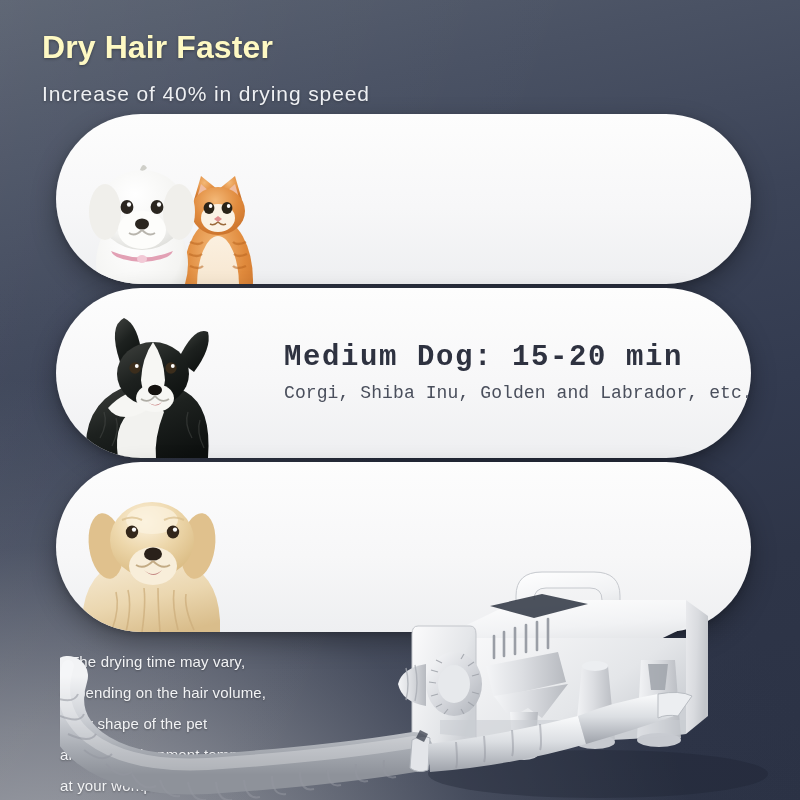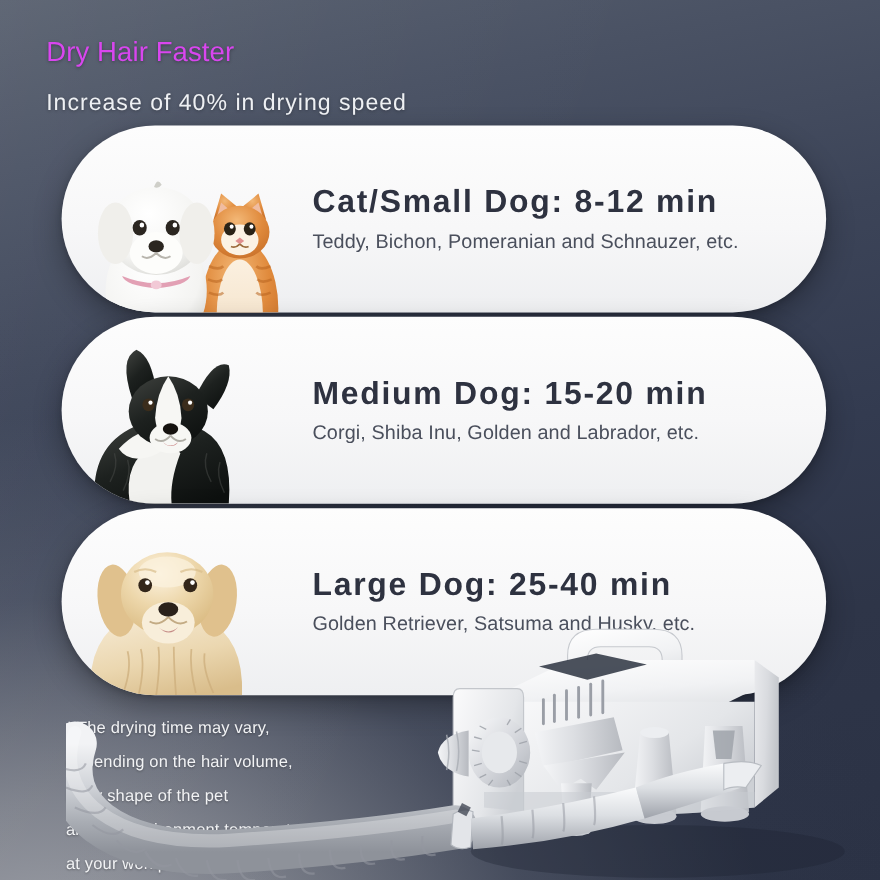--- a/index.html
+++ b/index.html
@@ -18,41 +18,41 @@
       linear-gradient(168deg, #575f6e 0%, #4a5264 16%, #3c4458 36%, #333b50 56%, #2e3548 74%, #2b3245 100%);
   }
   .bg-sheen {
     position:absolute; inset:0;
     background:linear-gradient(110deg, rgba(255,255,255,0.055) 0%, rgba(255,255,255,0.02) 28%, rgba(255,255,255,0) 55%);
   }
 
   
   .header { position:absolute; left:42px; top:28px; z-index:6; }
   .title {
-    font-size:25px; font-weight:400; color:#d946ef;
+    font-size:32px; font-weight:700; color:#fef9c3;
     letter-spacing:0.1px; line-height:38px;
     text-shadow:0 1px 3px rgba(0,0,0,0.35);
   }
   .subtitle {
     font-size:21px; font-weight:400; color:#eef0f3;
     letter-spacing:0.9px; line-height:30px; margin-top:13px;
     text-shadow:0 1px 3px rgba(0,0,0,0.3);
   }
 
   
   .card {
     position:absolute; left:56px; width:695px; height:170px;
     background:linear-gradient(180deg, #fdfdfd 0%, #f7f7f8 55%, #eeeff1 100%);
     border-radius:85px;
     box-shadow:0 10px 26px rgba(0,0,0,0.30), 0 2px 6px rgba(0,0,0,0.18);
     overflow:hidden;
     z-index:3;
   }
   .card.c1 { top:114px; }
-  .card.c2 { top:288px; }
+  .card.c2 { top:288px;font-family:Liberation Mono, monospace; }
   .card.c3 { top:462px; }
   .card.c3 { z-index:3; }
 
   .card-text { position:absolute; left:228px; top:50%; transform:translateY(-50%); }
   .card-title {
     font-size:29px; font-weight:700; color:#2e3240;
     letter-spacing:1.6px; line-height:36px; white-space:nowrap;
   }
   .card-sub {
     font-size:18px; font-weight:400; color:#4a4f5c;
@@ -143,24 +143,20 @@
         <ellipse cx="73" cy="90.5" rx="2.1" ry="2.3" fill="#ffffff"></ellipse>
         <ellipse cx="103" cy="90.5" rx="2.1" ry="2.3" fill="#ffffff"></ellipse>
         <ellipse cx="86" cy="110" rx="7" ry="5.6" fill="#2b2620"></ellipse>
         <path d="M86 116 q-7 7 -13 3 M86 116 q7 7 13 3" stroke="#b8b5ad" stroke-width="1.8" fill="none"></path>
         <path d="M55 137 q31 13 62 0 q-3 9 -31 11 q-28 -2 -31 -11 z" fill="#e2a0b4"></path>
         <ellipse cx="86" cy="145" rx="5" ry="4" fill="#f2c9d6"></ellipse>
         <path d="M84 56 q3 -9 7 -2 q-3 4 -7 2 z" fill="#cfcfc9"></path>
       </g>
     </svg>
   </div>
-  <div class="card-text">
-    <div class="card-title">Cat/Small Dog: 8-12 min</div>
-    <div class="card-sub">Teddy, Bichon, Pomeranian and Schnauzer, etc.</div>
-  </div>
 </div>
 
 <div class="card c2">
   <div class="pets">
     <svg width="230" height="170" viewBox="0 0 230 170">
       <defs>
         <linearGradient id="g-black" x1="0.2" y1="0" x2="0.8" y2="1">
           <stop offset="0%" stop-color="#3a3d3a"></stop>
             <stop offset="45%" stop-color="#1d211f"></stop>
             <stop offset="100%" stop-color="#0d100f"></stop>
@@ -244,24 +240,20 @@
       <path d="M88 108 q9 8 18 0 q-8 10 -18 0 z" fill="#c58b86"></path>
 
       <ellipse cx="76" cy="70" rx="6.2" ry="6.4" fill="#33261a"></ellipse>
       <ellipse cx="117" cy="70" rx="6.2" ry="6.4" fill="#33261a"></ellipse>
       <ellipse cx="78" cy="67.6" rx="2.1" ry="2.2" fill="#ffffff"></ellipse>
       <ellipse cx="119" cy="67.6" rx="2.1" ry="2.2" fill="#ffffff"></ellipse>
 
       <path d="M66 58 q10 -5 20 0" stroke="#d9bd8b" stroke-width="2" fill="none" opacity="0.7"></path>
       <path d="M108 58 q10 -5 20 0" stroke="#d9bd8b" stroke-width="2" fill="none" opacity="0.7"></path>
     </svg>
-  </div>
-  <div class="card-text">
-    <div class="card-title">Large Dog: 25-40 min</div>
-    <div class="card-sub">Golden Retriever, Satsuma and Husky, etc.</div>
   </div>
 </div>
 
 <div class="footnote">
   <div>* The drying time may vary,</div>
   <div>depending on the hair volume,</div>
   <div>body shape of the pet</div>
   <div>and the environment temperature</div>
   <div>at your workplace.</div>
 </div>

